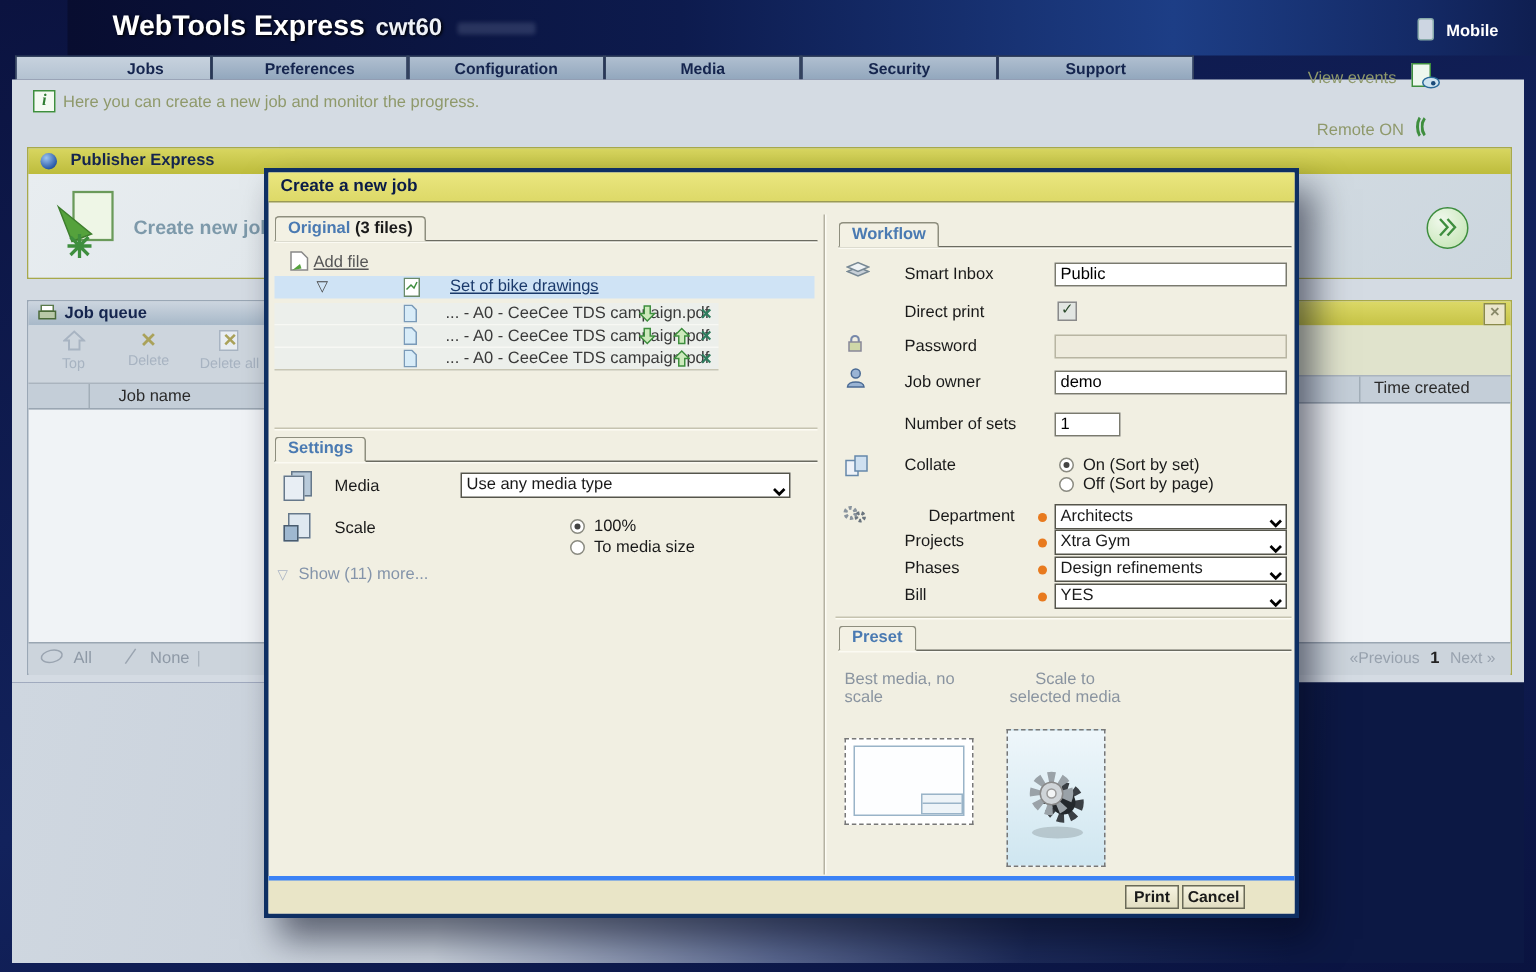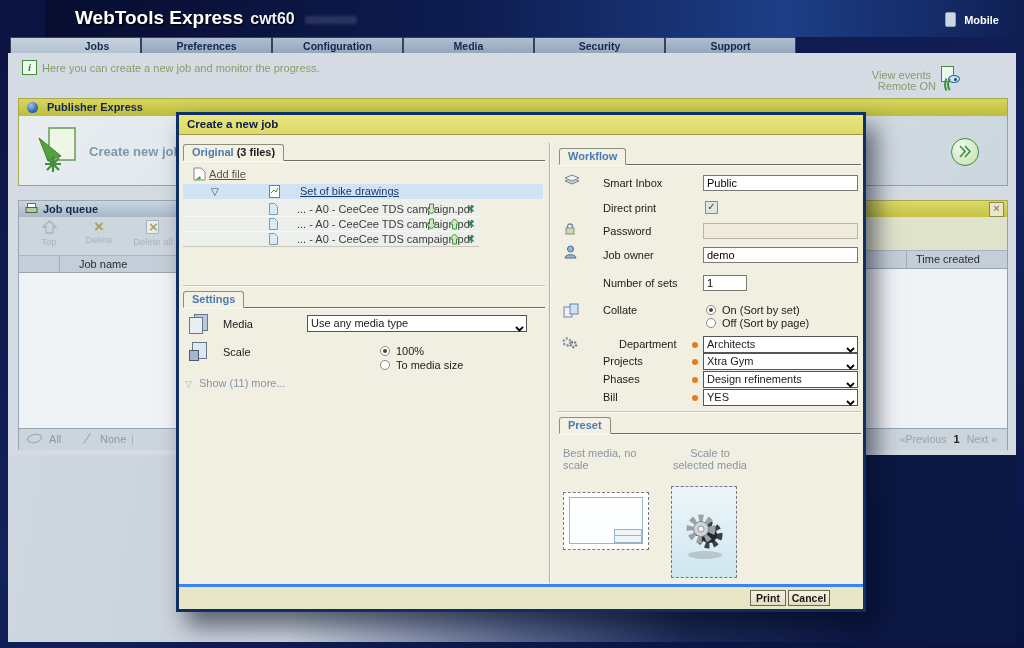--- a/index.html
+++ b/index.html
@@ -95,21 +95,21 @@
     <div class="tab">Media</div>
     <div class="tab">Security</div>
     <div class="tab">Support</div>
   </div>
 
   <div class="abs content-bg"></div>
   <div class="abs lower-bg"></div>
 
   <div class="abs info-icon" style="left:22px;top:60px;">i</div>
   <div class="abs infotext" style="left:42px;top:62px;">Here you can create a new job and monitor the progress.</div>
-  <div class="abs" style="top:66px;right:64px;text-align:left;">
+  <div class="abs" style="top:42px;right:64px;text-align:left;">
     <span class="infotext" style="vertical-align:4px;">View events</span>
     <span style="display:inline-block;position:relative;width:20px;height:17px;margin-left:6px;">
       <span style="position:absolute;left:1px;top:0;width:11px;height:14px;background:#eef7ee;border:1px solid #3e8e3e;"></span>
       <span style="position:absolute;right:0;bottom:0;width:10px;height:6px;border:1px solid #2a6a9a;border-radius:50%;background:#cfe3f0;"></span>
       <span style="position:absolute;right:3px;bottom:2px;width:3px;height:3px;border-radius:50%;background:#1a4a7a;"></span>
     </span>
   </div>
   <div class="abs" style="top:76px;right:64px;text-align:right;">
     <span class="infotext" style="vertical-align:3px;">Remote ON</span>
     <span style="display:inline-block;margin-left:5px;">

